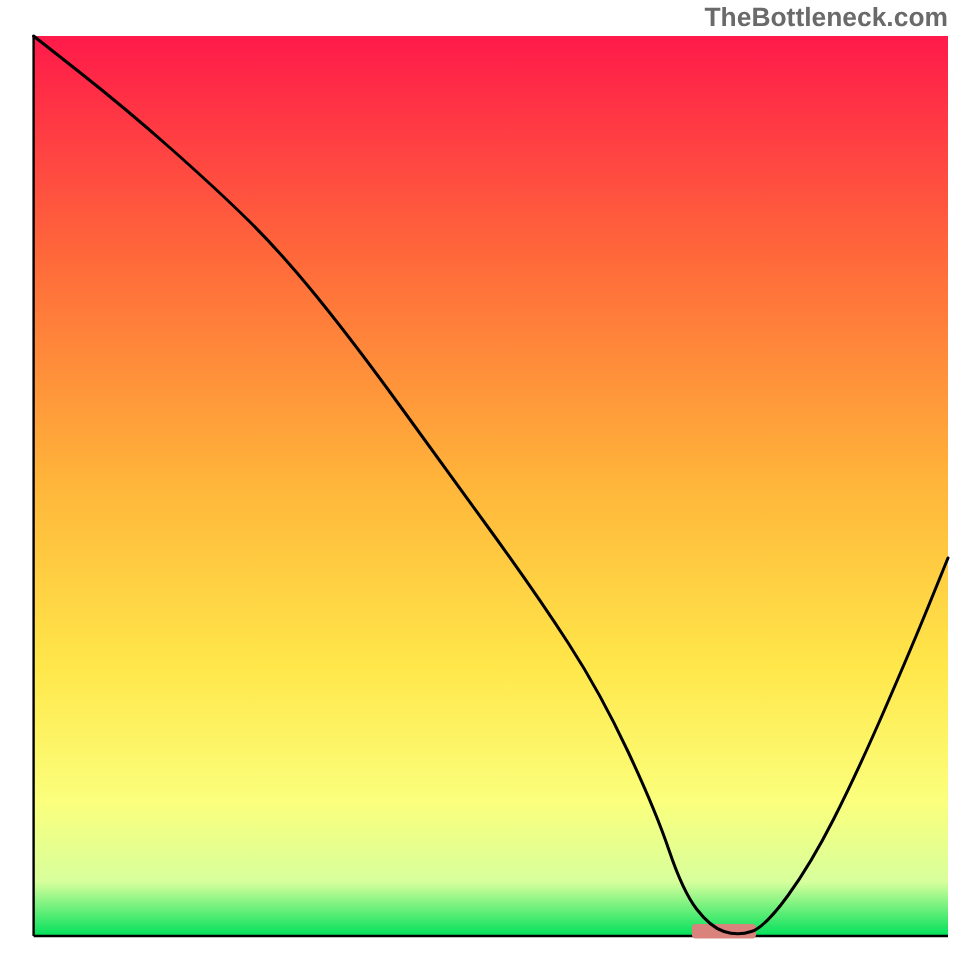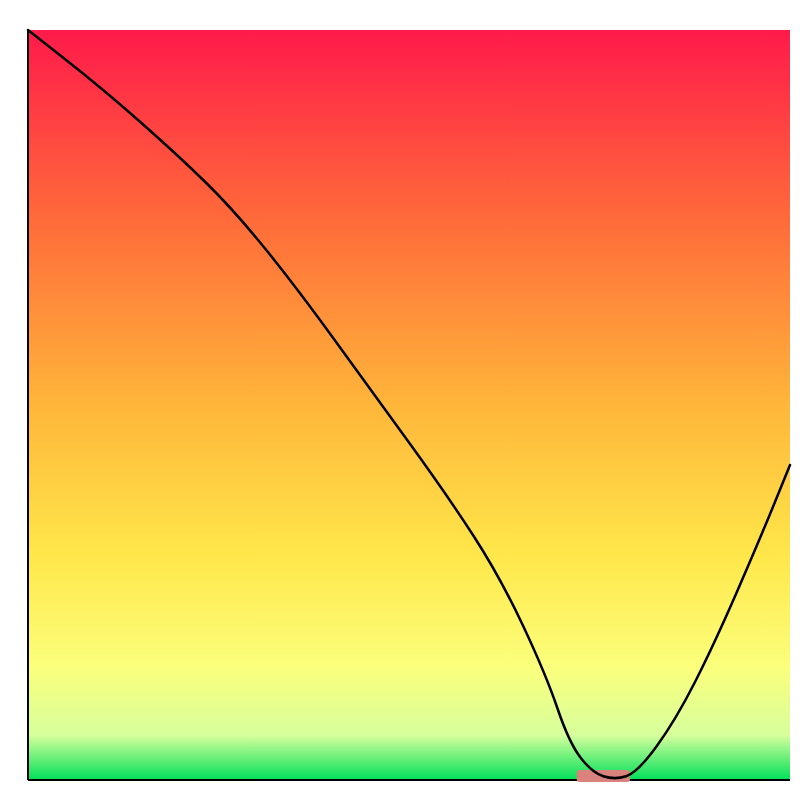--- a/index.html
+++ b/index.html
@@ -26,20 +26,21 @@
     z-index: 10;
   }
   svg {
     display: block;
   }
 </style>
 </head>
 <body>
 
 <div class="chart-container">
+  <div class="watermark">TheBottleneck.com</div>
   <svg id="chart-svg" width="800" height="800" viewBox="0 0 800 800">
       <defs>
         <linearGradient id="bg-grad" x1="0" y1="0" x2="0" y2="1">
           <stop offset="0%" stop-color="#ff1a4a"></stop>
           <stop offset="25%" stop-color="#ff6a3a"></stop>
           <stop offset="50%" stop-color="#ffb63a"></stop>
           <stop offset="70%" stop-color="#ffe74a"></stop>
           <stop offset="85%" stop-color="#fbff7c"></stop>
           <stop offset="94%" stop-color="#d7ff9c"></stop>
           <stop offset="100%" stop-color="#00e05a"></stop>

